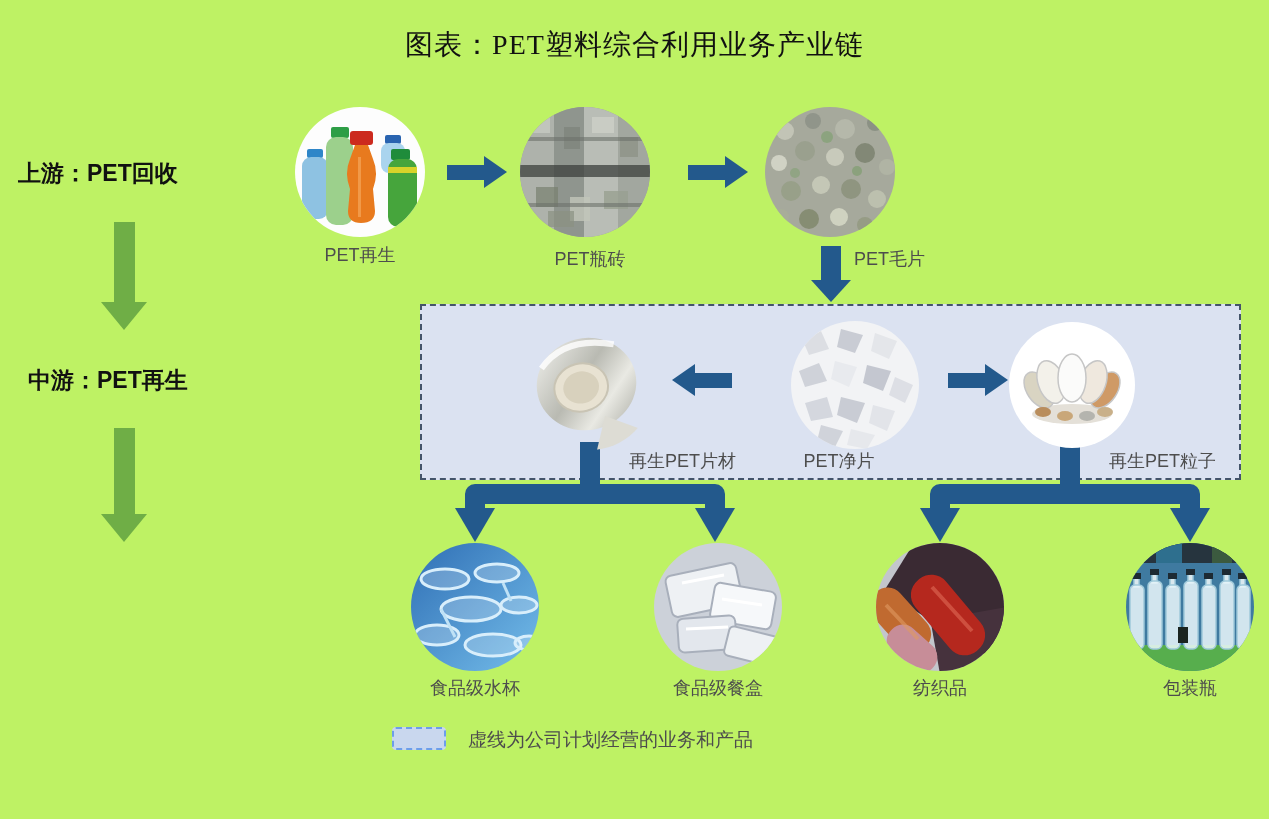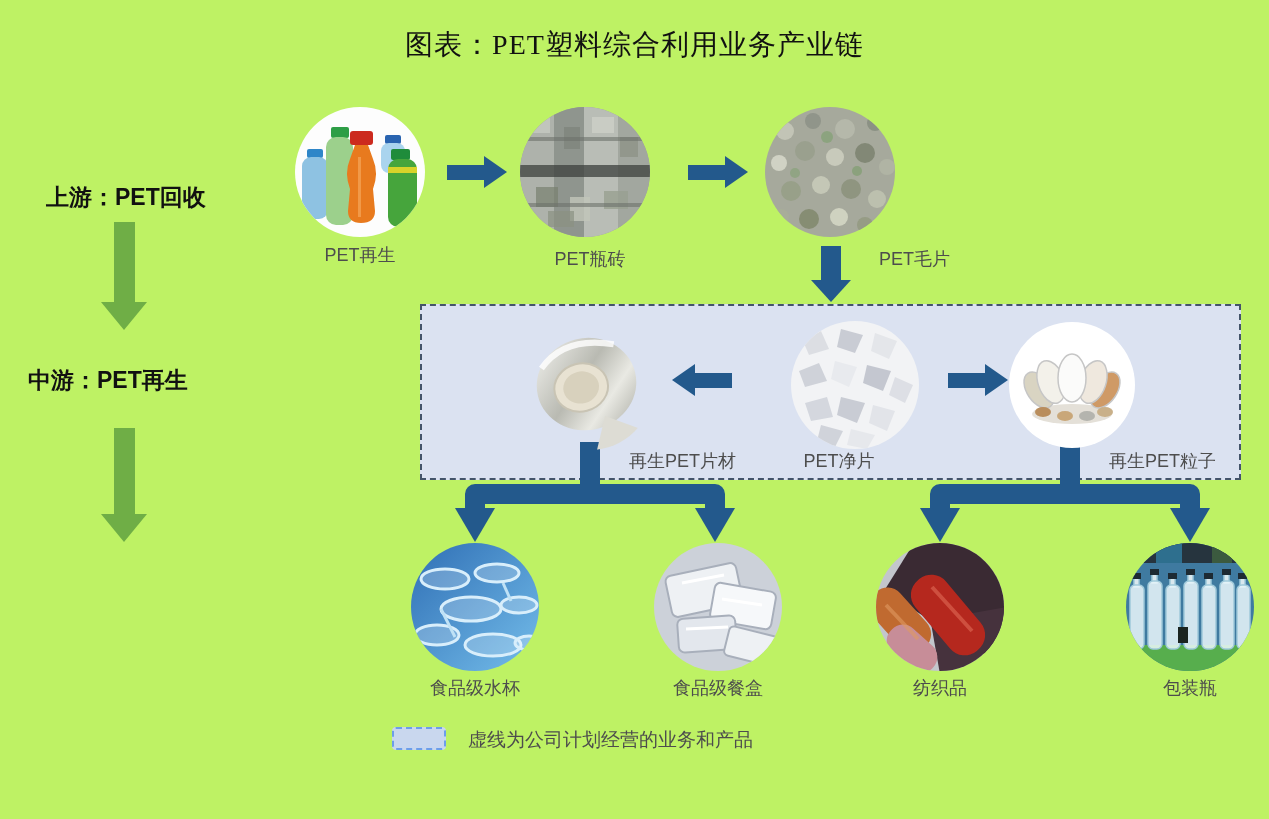--- a/index.html
+++ b/index.html
@@ -46,21 +46,21 @@
   }
   .legend-text{margin-left:22px;font-size:19px;color:#4d4d4d;white-space:nowrap;}
 </style>
 </head>
 <body>
 
 <div id="canvas">
 
   <div class="title">图表：PET塑料综合利用业务产业链</div>
 
-  <div class="stage-label" style="left:46px;top:158px;margin-top:24px;">上游：PET回收</div>
+  <div class="stage-label" style="left:18px;top:158px;">上游：PET回收</div>
   <div class="g-arrow" style="left:100px;top:222px;">
     <div class="shaft" style="height:80px;"></div>
       <div class="head"></div>
   </div>
   <div class="stage-label" style="left:28px;top:365px;text-align:center;">中游：PET再生</div>
   <div class="g-arrow" style="left:100px;top:428px;">
     <div class="shaft" style="height:86px;"></div>
       <div class="head"></div>
   </div>
 
@@ -149,21 +149,21 @@
       <circle cx="112" cy="92" r="9" fill="#bcc0ae"></circle>
         <circle cx="16" cy="110" r="8" fill="#a8ad99"></circle>
       <circle cx="44" cy="112" r="10" fill="#83896f" opacity="0.9"></circle>
         <circle cx="74" cy="110" r="9" fill="#cfd2c0"></circle>
       <circle cx="100" cy="118" r="8" fill="#969c85"></circle>
         <circle cx="62" cy="30" r="6" fill="#7ca06c" opacity="0.6"></circle>
       <circle cx="30" cy="66" r="5" fill="#7ca06c" opacity="0.5"></circle>
         <circle cx="92" cy="64" r="5" fill="#6f9a5e" opacity="0.5"></circle>
     </svg>
   </div>
-  <div class="node-label" style="left:879px;top:247px;">PET毛片</div>
+  <div class="node-label" style="left:854px;top:247px;">PET毛片</div>
 
   <div class="v-arrow" style="left:811px;top:246px;">
     <div class="shaft" style="height:34px;"></div>
       <div class="head"></div>
   </div>
 
   <div class="circle" style="left:527px;top:324px;width:126px;height:126px;">
     <svg width="126" height="126" viewBox="0 0 126 126">
       <defs>
         <linearGradient id="silv" x1="0" y1="0" x2="1" y2="1">

